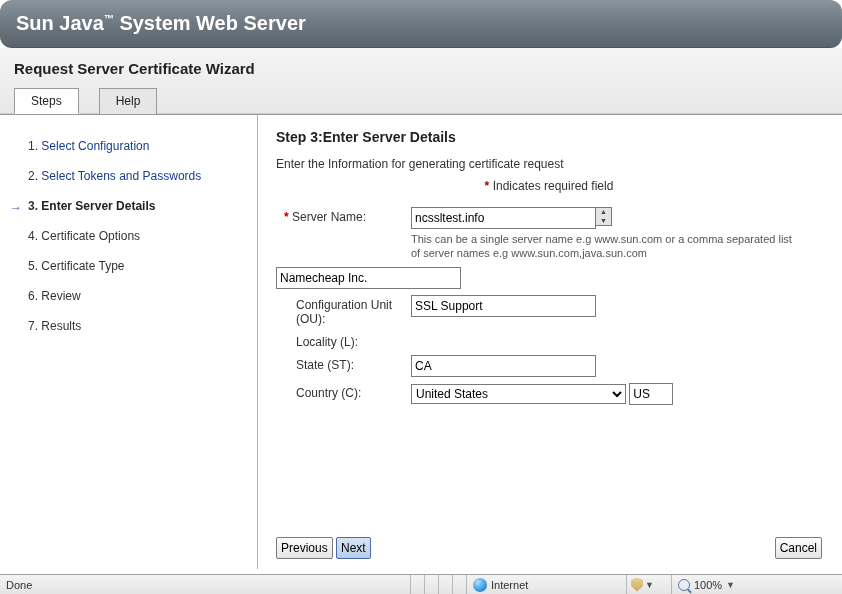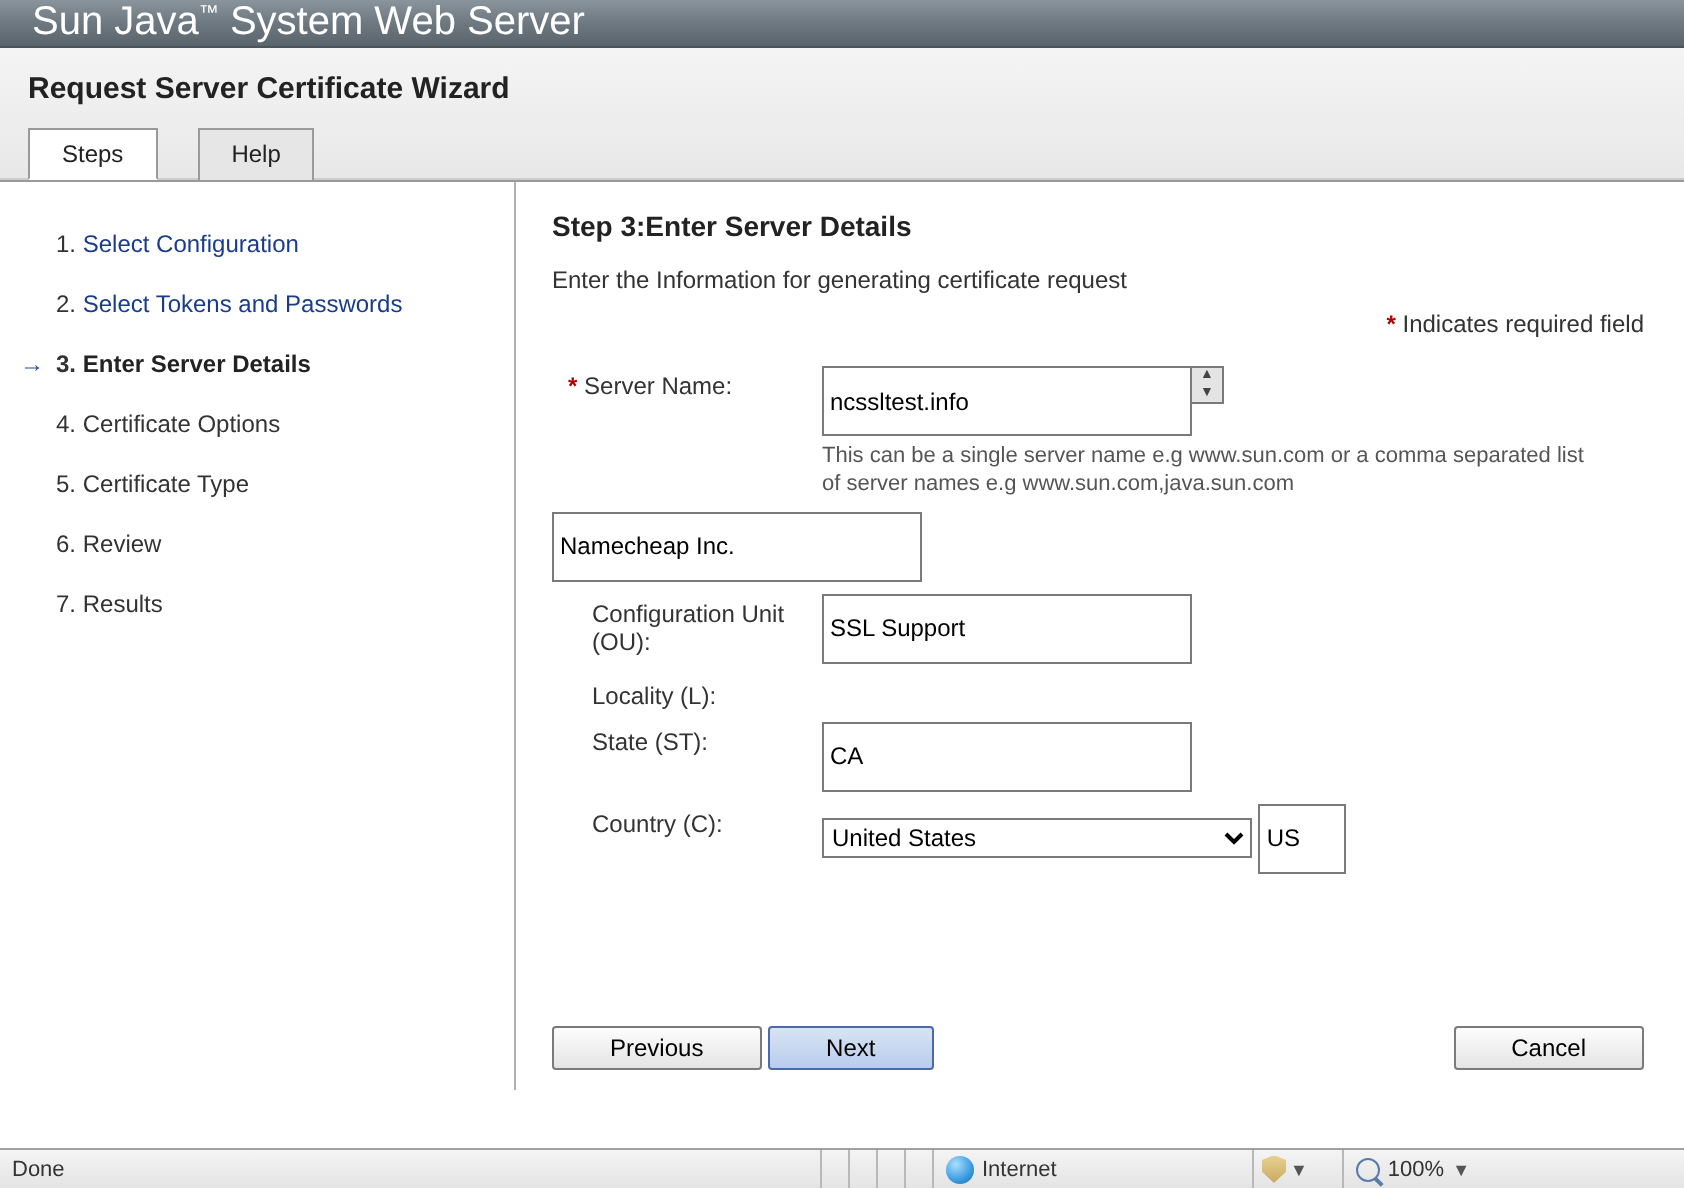--- a/index.html
+++ b/index.html
@@ -8,24 +8,25 @@
     font-size: 12px;
     width: 842px;
     height: 594px;
     overflow: hidden;
     background: #fff;
     position: relative;
   }
   .header {
     background: linear-gradient(to bottom, #8a949c 0%, #6d7880 50%, #5a646c 100%);
     color: #fff;
-    padding: 0 16px;
+    padding: 12px 16px;
     font-size: 20px;
-    font-weight: normal;
+    font-weight: bold;
     border-bottom: 1px solid #4a545c;
+    border-radius: 12px;
   }
   .header sup { font-size: 10px; vertical-align: super; }
   .subbar {
     background: linear-gradient(to bottom, #f4f4f4, #e8e8e8);
     border-bottom: 1px solid #ccc;
     padding-top: 8px;
   }
   .wizard-title {
     font-size: 15px;
     font-weight: bold;
@@ -98,21 +99,21 @@
     font-size: 14px;
     color: #222;
     margin-bottom: 12px;
   }
   .step-desc {
     font-size: 12px;
     color: #333;
     margin-bottom: 8px;
   }
   .req-indicator {
-    text-align: right;
+    text-align: center;
     font-size: 12px;
     color: #333;
     margin-bottom: 14px;
   }
   .req-star { color: #b00000; font-weight: bold; }
   .form-row {
     display: flex;
     margin-bottom: 6px;
   }
   .form-label {
@@ -127,21 +128,21 @@
     content: "* ";
     color: #b00000;
     font-weight: bold;
     margin-left: -12px;
   }
   .form-field { flex: 1; }
   .form-field input[type="text"] {
     border: 1px solid #7a7a7a;
     padding: 2px 3px;
     font-size: 12px;
-    height: 35px;
+    height: 22px;
   }
   .input-std { width: 185px; }
   .input-sm { width: 44px; }
   .spinner-wrap { display: inline-flex; }
   .spinner-btns {
     display: inline-flex;
     flex-direction: column;
     border: 1px solid #7a7a7a;
     border-left: none;
     height: 19px;
@@ -173,21 +174,21 @@
   .button-row {
     margin-top: auto;
     padding-top: 18px;
     border-top: 0;
     display: flex;
     justify-content: space-between;
   }
   .btn {
     border: 1px solid #7a7a7a;
     background: linear-gradient(to bottom, #fdfdfd, #e4e4e4);
-    padding: 3px 28px;
+    padding: 3px 4px;
     font-size: 12px;
     cursor: pointer;
     border-radius: 2px;
   }
   .btn.primary {
     border: 1px solid #4a6aaa;
     background: linear-gradient(to bottom, #d8e4f4, #b8ccec);
   }
   .status-bar {
     position: absolute;

